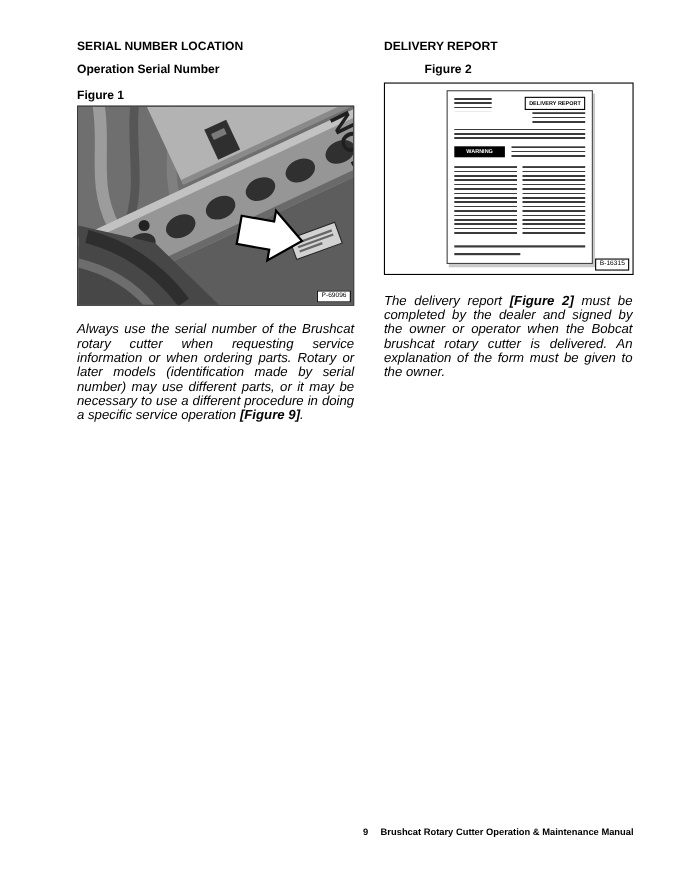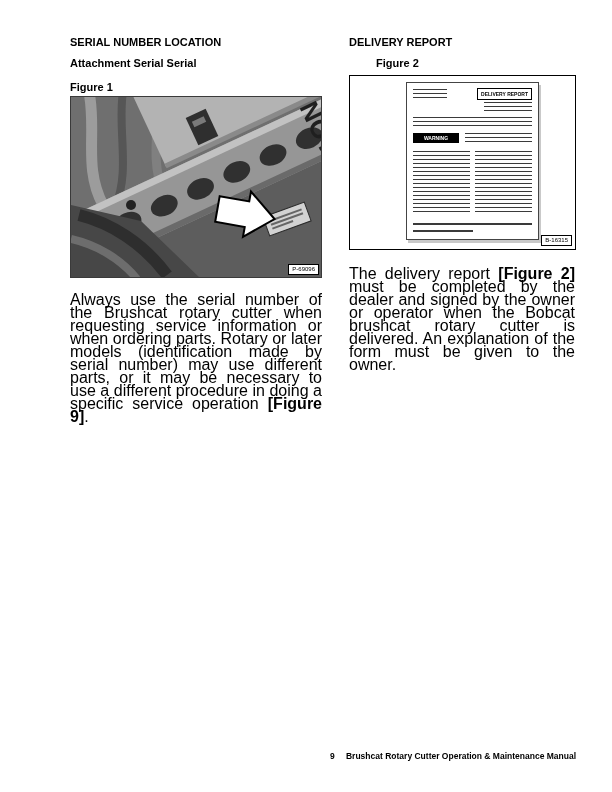--- a/index.html
+++ b/index.html
@@ -1,19 +1,19 @@
 <!DOCTYPE html>
 <html><head>
 <meta charset="utf-8">
 <style>
   html,body{margin:0;padding:0;background:#fff;}
   .page{position:relative;width:612px;height:792px;background:#ffffff;overflow:hidden;
         font-family:"Liberation Sans",sans-serif;color:#000;margin-left:16px;}
   .hd{position:absolute;font-size:11px;font-weight:bold;white-space:nowrap;}
-  .body-text{position:absolute;font-size:16px;line-height:13px;text-align:justify;margin:0;}
+  .body-text{position:absolute;font-size:12px;line-height:13px;text-align:justify;margin:0;font-style:italic;}
   .bold{font-weight:bold;}
 
   
   .photo{position:absolute;left:54px;top:96px;width:252px;height:182px;border:1px solid #3a3a3a;
          box-sizing:border-box;overflow:hidden;background:#6f6f6f;}
   .photo svg{display:block;}
   .photo-ref{position:absolute;right:2px;bottom:2px;background:#fff;border:1px solid #000;
              font-size:6px;line-height:7px;padding:1px 3px;}
 
   
@@ -33,21 +33,21 @@
   
   .footer-num{position:absolute;left:314px;top:751px;font-size:8.5px;font-weight:bold;}
   .footer-title{position:absolute;right:52px;top:751px;font-size:8.5px;font-weight:bold;white-space:nowrap;padding-left:31px;}
 </style>
 </head>
 <body>
 
 <div class="page">
 
   <div class="hd" style="left:54px;top:36px;">SERIAL NUMBER LOCATION</div>
-  <div class="hd" style="left:54px;top:57px;">Attachment Serial Serial</div>
+  <div class="hd" style="left:54px;top:57px;">Operation Serial Number</div>
   <div class="hd" style="left:54px;top:81px;">Figure 1</div>
 
   <div class="photo">
     <svg viewBox="0 0 252 182" width="252" height="182">
       <rect width="252" height="182" fill="#6f6f6f"></rect>
       <path d="M18,-5 C26,35 12,70 32,108" stroke="#9c9c9c" stroke-width="11" fill="none"></path>
       <path d="M52,-5 C46,30 60,75 44,110" stroke="#565656" stroke-width="8" fill="none"></path>
       <path d="M86,-5 C90,25 78,60 92,95" stroke="#808080" stroke-width="9" fill="none"></path>
       <g transform="translate(0,150) rotate(-25)">
         <rect x="120" y="-150" width="300" height="118" fill="#b3b3b3"></rect>
@@ -80,21 +80,21 @@
       <polygon points="146,104 176,104 176,94 204,117 176,140 176,130 146,130" fill="#ffffff" stroke="#000" stroke-width="2" transform="rotate(10 175 117)"></polygon>
     </svg>
     <div class="photo-ref">P-69096</div>
   </div>
 
   <p class="body-text" style="left:54px;top:293px;width:252px;">
     <span>Always use the serial number of the Brushcat rotary cutter when requesting service information or when ordering parts. Rotary or later models (identification made by serial number) may use different parts, or it may be necessary to use a different procedure in doing a specific service operation </span><span class="bold">[Figure 9]</span><span>.</span>
   </p>
 
   <div class="hd" style="left:333px;top:36px;">DELIVERY REPORT</div>
-  <div class="hd" style="left:337px;top:57px;padding-left:23px;">Figure 2</div>
+  <div class="hd" style="left:347px;top:57px;padding-left:23px;">Figure 2</div>
 
   <div class="fig2-box">
     <div class="doc">
       <div class="tblock" style="left:6px;top:6px;width:34px;height:12px;"></div>
       <div class="doc-title-box">DELIVERY REPORT</div>
       <div class="tblock" style="right:6px;top:19px;width:48px;height:10px;"></div>
       <div class="tblock" style="left:6px;top:34px;right:6px;height:12px;"></div>
       <div class="warning-bar">WARNING</div>
       <div class="tblock" style="left:58px;top:50px;right:6px;height:12px;"></div>
       <div class="tblock" style="left:6px;top:68px;width:57px;bottom:24px;"></div>

